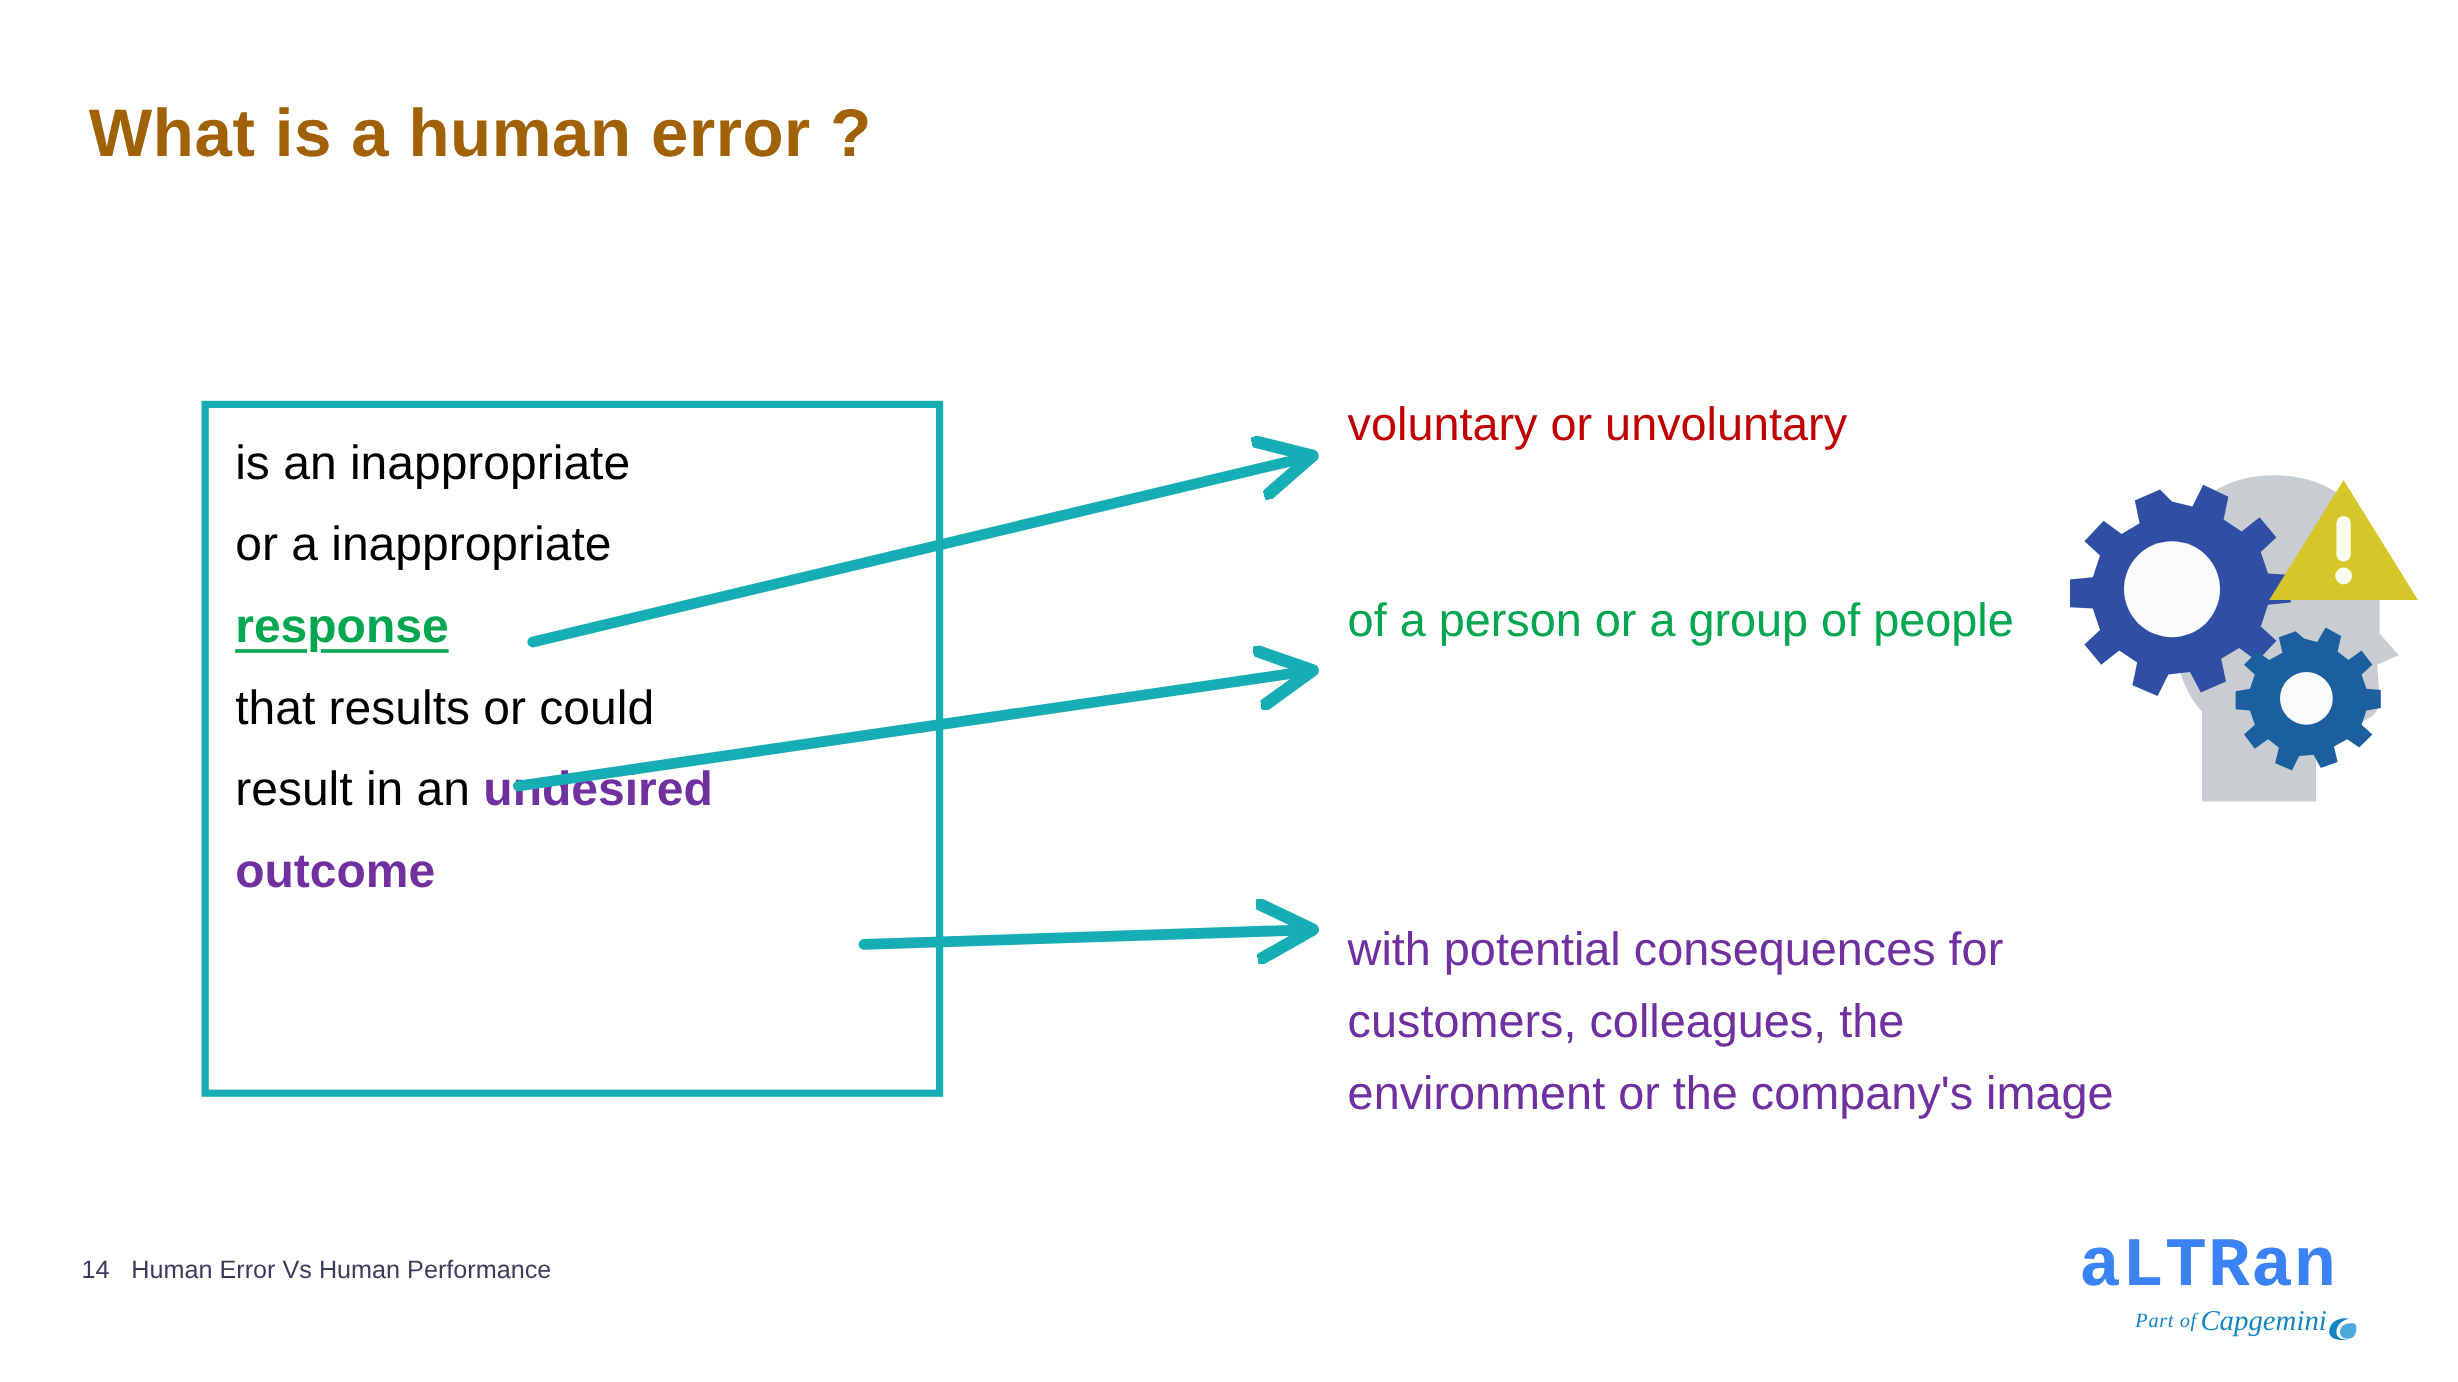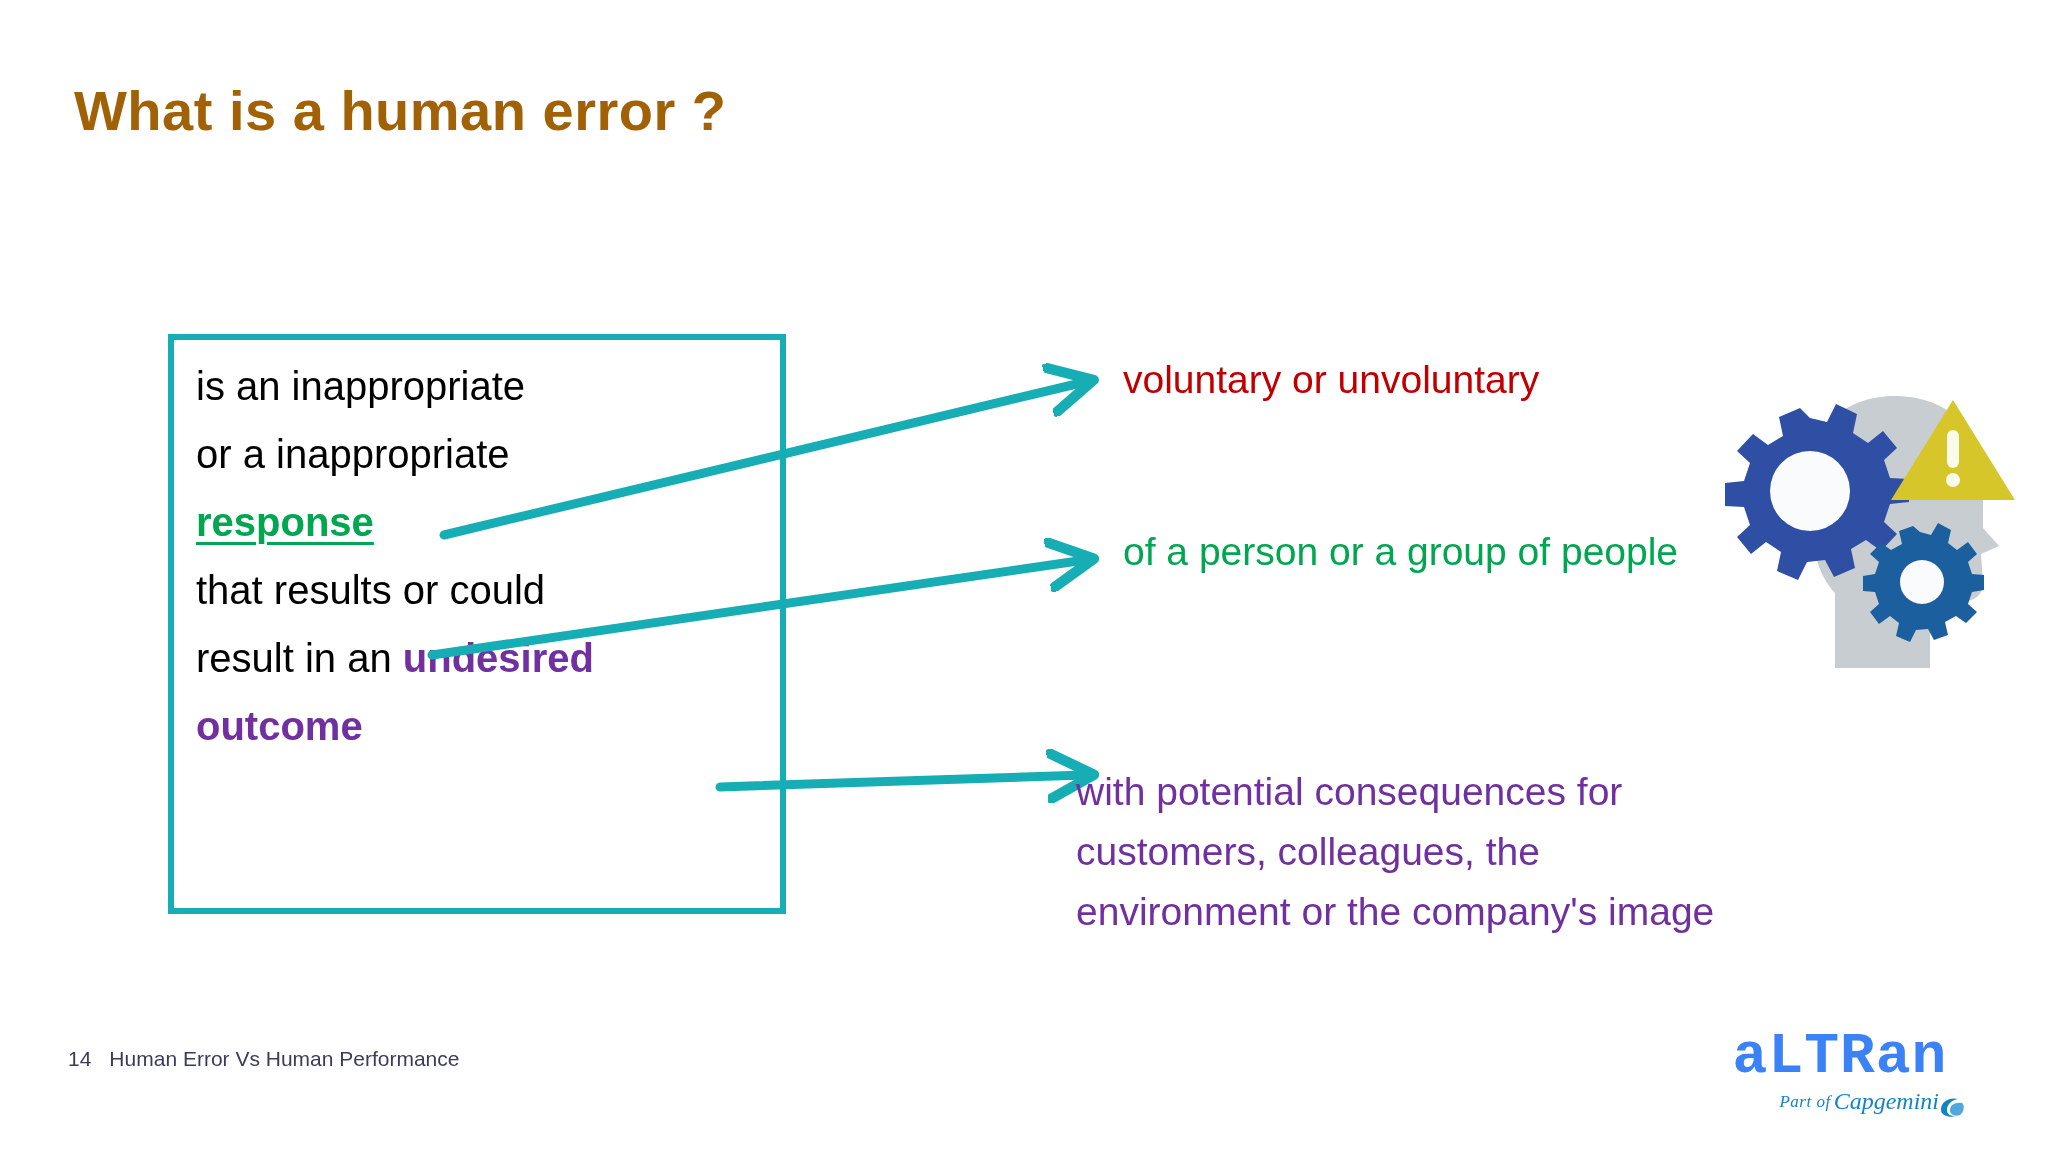--- a/index.html
+++ b/index.html
@@ -78,30 +78,29 @@
     position: absolute;
     font-size: 39px;
     line-height: 60px;
     font-family: "Liberation Sans", sans-serif;
   }
   #callout-voluntary {
     left: 1123px;
     top: 325px;
     color: #C00000;
     width: 620px;
-    margin-top: 25px;
   }
   #callout-person {
     left: 1123px;
-    top: 522px;
+    top: 488px;
     color: #00A650;
     width: 560px;
   }
   #callout-consequences {
-    left: 1076px;
+    left: 1123px;
     top: 762px;
     color: #7030A0;
     width: 640px;
   }
 
   
   #arrows {
     position: absolute;
     left: 0;
     top: 0;

